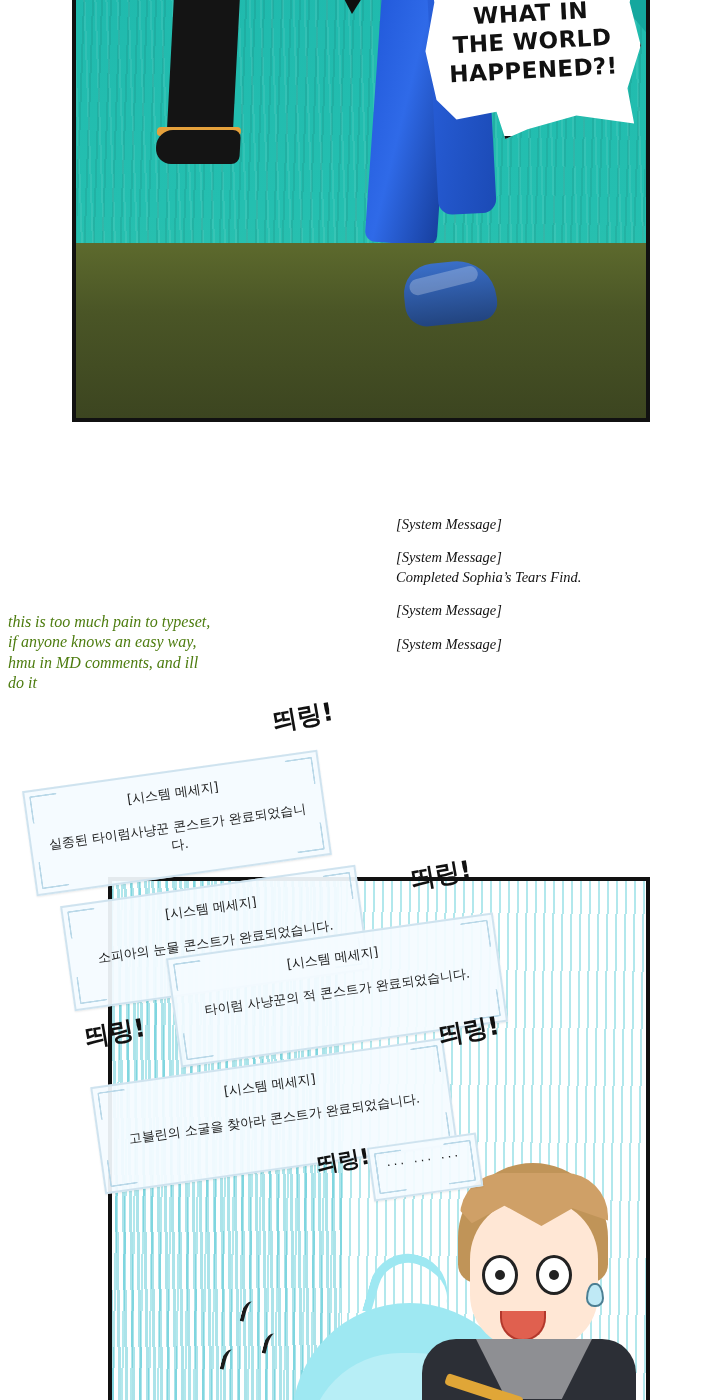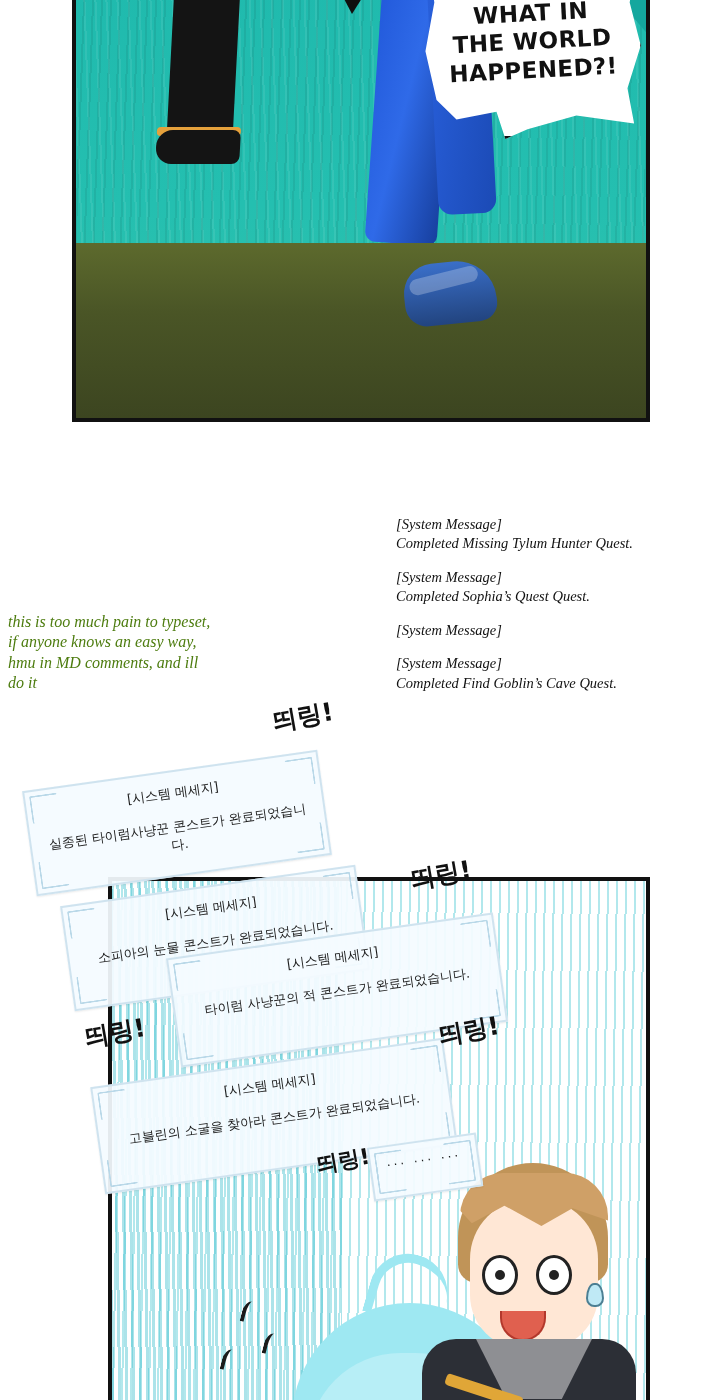--- a/index.html
+++ b/index.html
@@ -436,32 +436,30 @@
     <div class="bubble-shape"></div>
     <div class="bubble-text">WHAT IN
 THE WORLD
 HAPPENED?!</div>
   </div>
 </div>
 
 <div id="system-messages-en">
   <div class="msg">
     <div>[System Message]</div>
-    <div>Completed Missing Tylum Hunter Quest.</div>
   </div>
   <div class="msg">
     <div>[System Message]</div>
-    <div>Completed Sophia’s Quest Quest.</div>
+    <div>Completed Sophia’s Tears Find.</div>
   </div>
   <div class="msg">
     <div>[System Message]</div>
   </div>
   <div class="msg">
     <div>[System Message]</div>
-    <div>Completed Find Goblin’s Cave Quest.</div>
   </div>
 </div>
 
 <div id="typeset-note">this is too much pain to typeset, if anyone knows an easy way, hmu in MD comments, and ill do it</div>
 
 <div id="panel-bottom">
   <div class="speed-lines"></div>
   <div class="speed-lines dense"></div>
 
   <div class="girl">

